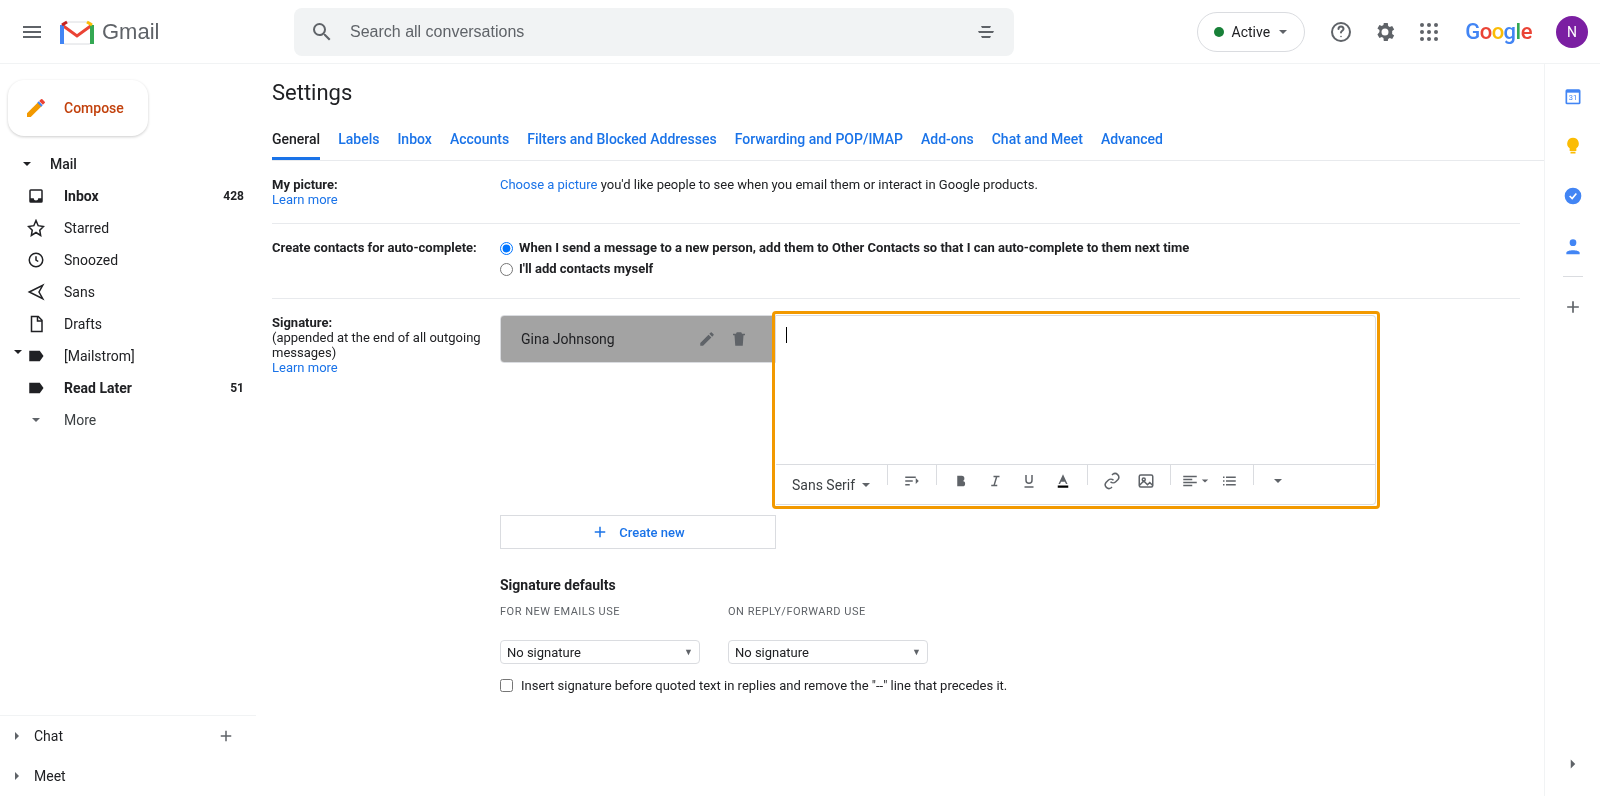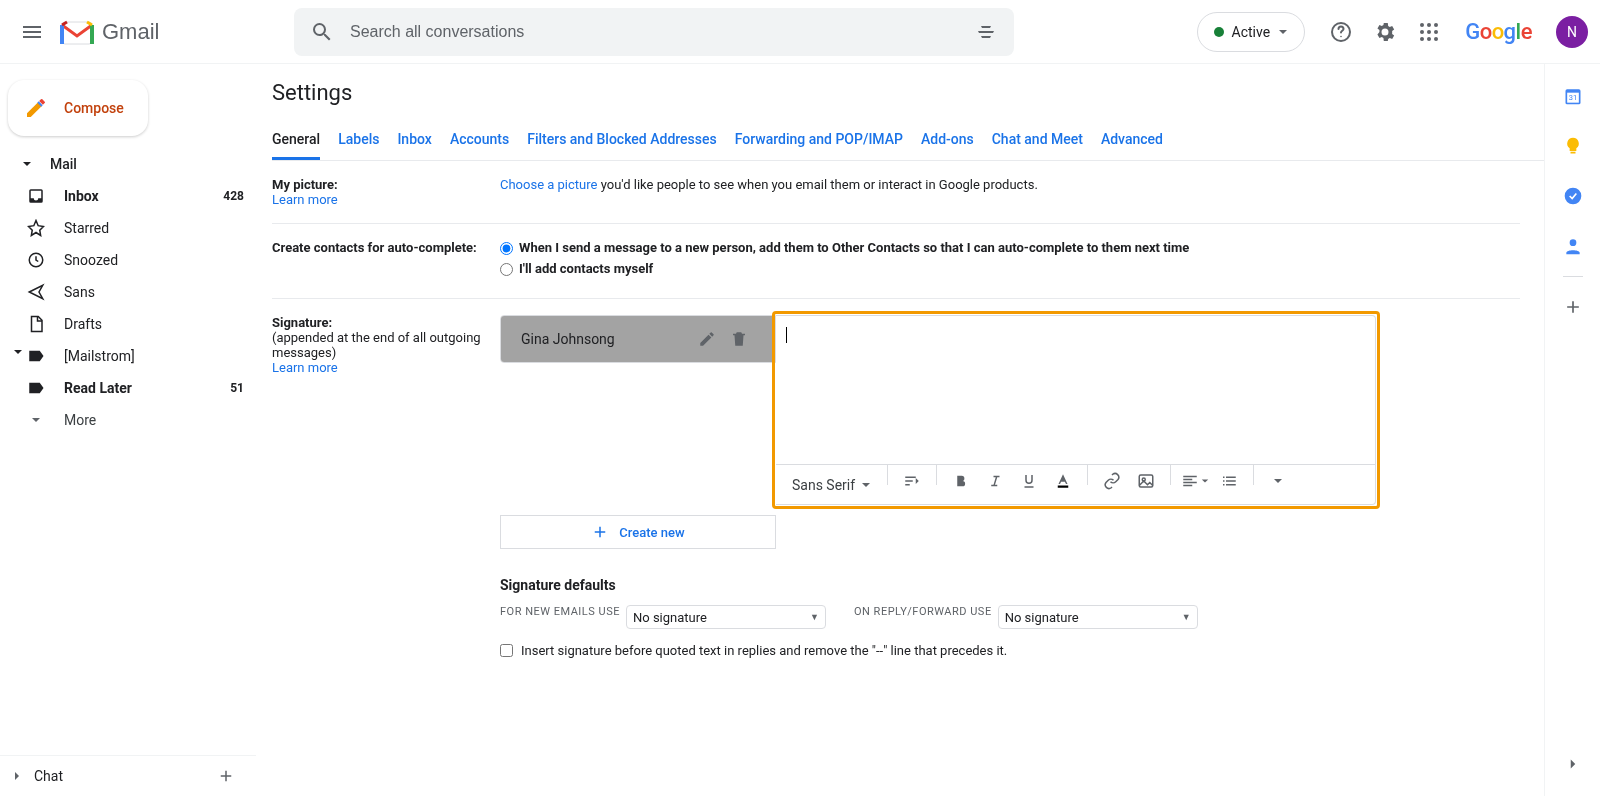--- a/index.html
+++ b/index.html
@@ -75,21 +75,21 @@
 .sig-cursor { display:inline-block; width:1px; height:16px; background:#000; vertical-align:middle; }
 .sig-toolbar { display: flex; height: 40px; border-top: 1px solid #dadce0; padding: 0 8px; gap: 2px; }
 .tb-sep { width:1px; height:20px; background:#dadce0; margin:0 6px; }
 .tb-btn { width: 32px; height: 32px; display:flex; align-items:center; justify-content:center; color:#5f6368; cursor:pointer; border-radius:4px; }
 .tb-font { display:flex; align-items:center; gap:6px; padding:0 8px; color:#3c4043; cursor:pointer; font-size:14px; }
 .create-new-btn { display:flex; align-items:center; justify-content:center; gap:10px; width:276px; height:34px; border:1px solid #dadce0; border-radius:0; margin-top:10px; color:#1a73e8; font-weight:500; cursor:pointer; }
 
 .sig-defaults { margin-top: 28px; }
 .sig-defaults h4 { font-size: 14px; font-weight:700; margin-bottom: 12px; }
 .defaults-row { display:flex; gap: 28px; margin-bottom: 14px; }
-.default-col { display:flex; gap:6px; }
+.default-col { display:flex; flex-direction:column; gap:22px; }
 .default-col .lbl { font-size: 11px; letter-spacing: 0.5px; color:#5f6368; text-transform: uppercase; }
 .select { height: 24px; border:1px solid #dadce0; border-radius:4px; padding: 0 22px 0 6px; font-size:13px; background:#fff; position:relative; min-width:200px; display:flex; align-items:center; cursor:pointer; }
 .select::after { content:'▼'; position:absolute; right:6px; font-size:9px; color:#5f6368; }
 .checkbox-row { display:flex; align-items:center; gap:8px; font-size:13px; }
 
 
 .app-rail { width: 56px; border-left: 1px solid #f1f3f4; display:flex; flex-direction:column; align-items:center; padding-top:12px; gap:10px; }
 .rail-icon { width:20px; height:20px; }
 .rail-item { width:40px; height:40px; display:flex; align-items:center; justify-content:center; border-radius:50%; cursor:pointer; }
 .rail-sep { width:20px; height:1px; background:#dadce0; }
@@ -273,20 +273,26 @@
         <svg class="chev chev-svg" viewBox="0 0 10 10" fill="#5f6368">
             <path d="M3 1l4 4-4 4z"></path>
           </svg>
         <span>Chat</span>
         <span class="plus">
             <svg width="18" height="18" viewBox="0 0 24 24" fill="#5f6368">
               <path d="M11 5h2v6h6v2h-6v6h-2v-6H5v-2h6z"></path>
             </svg>
           </span>
       </div>
+      <div class="section-row">
+        <svg class="chev chev-svg" viewBox="0 0 10 10" fill="#5f6368">
+            <path d="M3 1l4 4-4 4z"></path>
+          </svg>
+        <span>Meet</span>
+      </div>
     </div>
   </div>
 
   <div class="main">
     <div class="content">
       <div class="page-title">Settings</div>
 
       <div class="tabs-row">
         <div class="tab active">General</div>
         <div class="tab">Labels</div>

